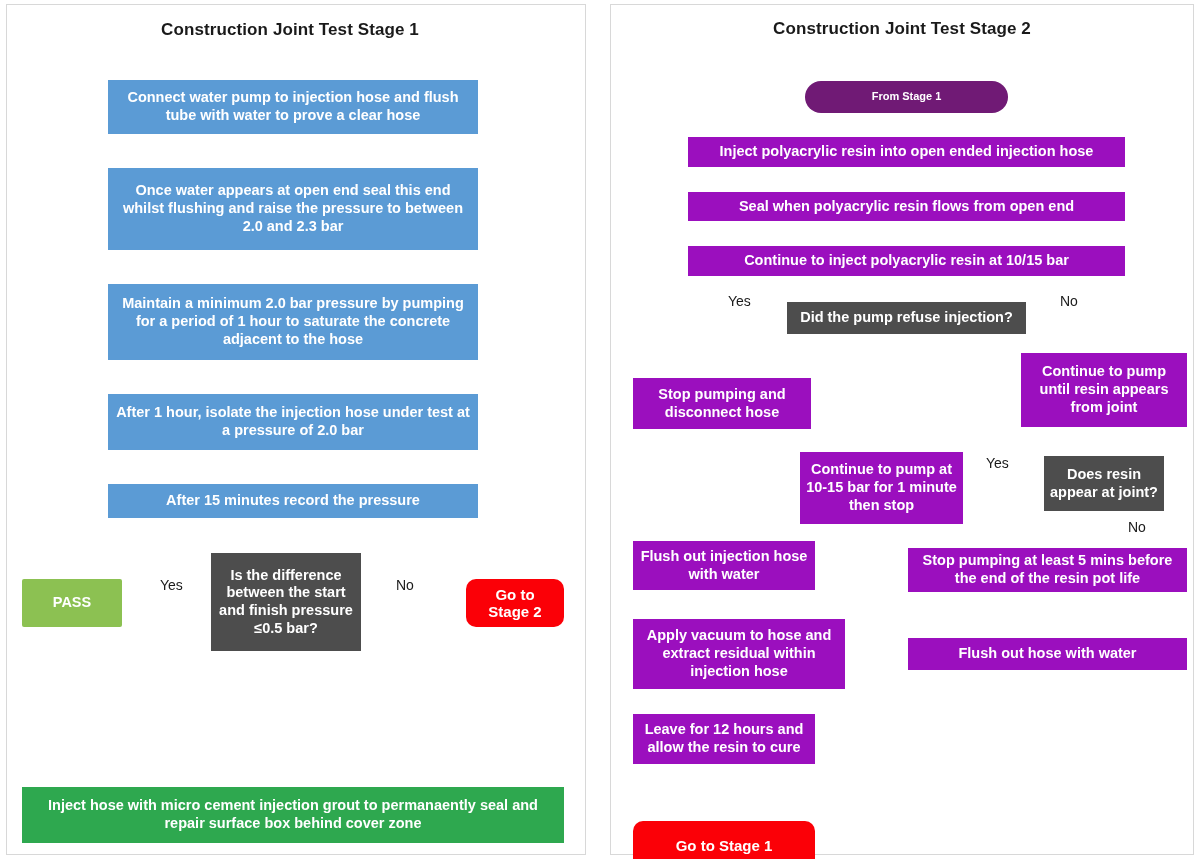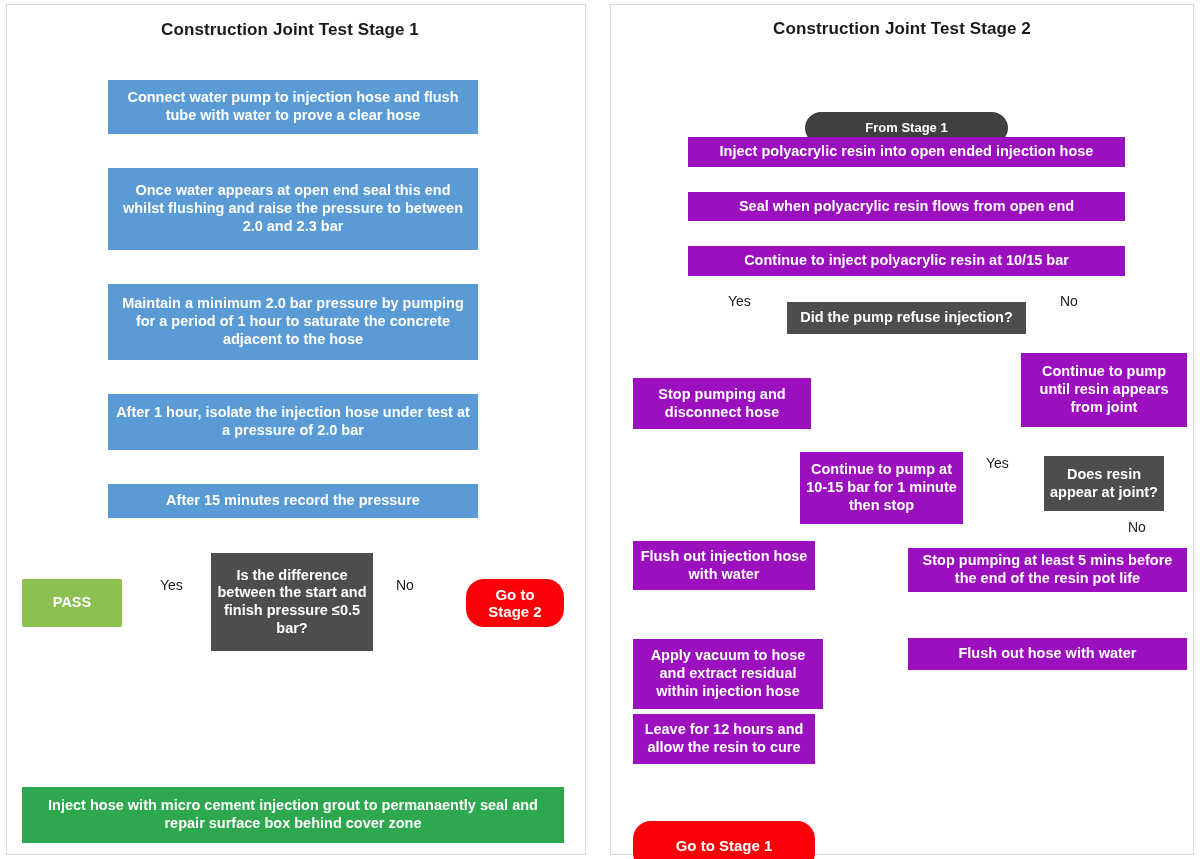--- a/index.html
+++ b/index.html
@@ -30,22 +30,22 @@
     position:absolute;box-sizing:border-box;
     display:flex;align-items:center;justify-content:center;
     text-align:center;color:#ffffff;line-height:1.22;
     padding:3px 6px;
   }
   .node span{display:block;width:100%;font-weight:bold;}
   .process-blue{background:#5b9bd5;font-size:14.5px;}
   .process-purple{background:#9b0fbe;font-size:14.5px;}
   .decision{background:#4d4d4d;font-size:14.5px;}
   .terminator-green-light{background:#8cc152;border-radius:2px;font-size:14.5px;font-weight:bold;}
-  .terminator-green{background:#404040;border-radius:16px;font-size:13px;margin-top:31px;}
-  .terminator-red{background:#fb0007;border-radius:18px;font-size:15px;font-weight:bold;}
+  .terminator-green{background:#701a75;border-radius:16px;font-size:11px;}
+  .terminator-red{background:#fb0007;border-radius:10px;font-size:15px;font-weight:bold;}
   .process-green{background:#2ea84f;font-size:14.5px;}
 
   
   #wires{position:absolute;left:0;top:0;width:1200px;height:859px;
          pointer-events:none;}
   .edge-label{
     position:absolute;color:#1a1a1a;font-size:14px;white-space:nowrap;
   }
 </style>
 </head>
@@ -120,21 +120,21 @@
   </div>
 
   <div class="node process-blue" style="left:108px;top:394px;width:370px;height:56px;">
     <span>After 1 hour, isolate the injection hose under test at a pressure of 2.0 bar</span>
   </div>
 
   <div class="node process-blue" style="left:108px;top:484px;width:370px;height:34px;">
     <span>After 15 minutes record the pressure</span>
   </div>
 
-  <div class="node decision" style="left:211px;top:553px;width:162px;height:98px;justify-content:flex-end;">
+  <div class="node decision" style="left:211px;top:553px;width:150px;height:98px;justify-content:flex-end;">
     <span>Is the difference between the start and finish pressure ≤0.5 bar?</span>
   </div>
 
   <div class="node terminator-green-light" style="left:22px;top:579px;width:100px;height:48px;">
     <span>PASS</span>
   </div>
 
   <div class="node terminator-red" style="left:466px;top:579px;width:98px;height:48px;white-space:pre-line;line-height:1.15;">
     <span>Go to
 Stage 2</span>
@@ -193,21 +193,21 @@
   <div class="edge-label" style="left:1128px;top:519px;">No</div>
 
   <div class="node process-purple" style="left:633px;top:541px;width:182px;height:49px;">
     <span>Flush out injection hose with water</span>
   </div>
 
   <div class="node process-purple" style="left:908px;top:548px;width:279px;height:44px;">
     <span>Stop pumping at least 5 mins before the end of the resin pot life</span>
   </div>
 
-  <div class="node process-purple" style="left:633px;top:619px;width:190px;height:70px;margin-top:20px;">
+  <div class="node process-purple" style="left:633px;top:619px;width:212px;height:70px;">
     <span>Apply vacuum to hose and extract residual within injection hose</span>
   </div>
 
   <div class="node process-purple" style="left:908px;top:638px;width:279px;height:32px;">
     <span>Flush out hose with water</span>
   </div>
 
   <div class="node process-purple" style="left:633px;top:714px;width:182px;height:50px;justify-content:center;">
     <span>Leave for 12 hours and allow the resin to cure</span>
   </div>

